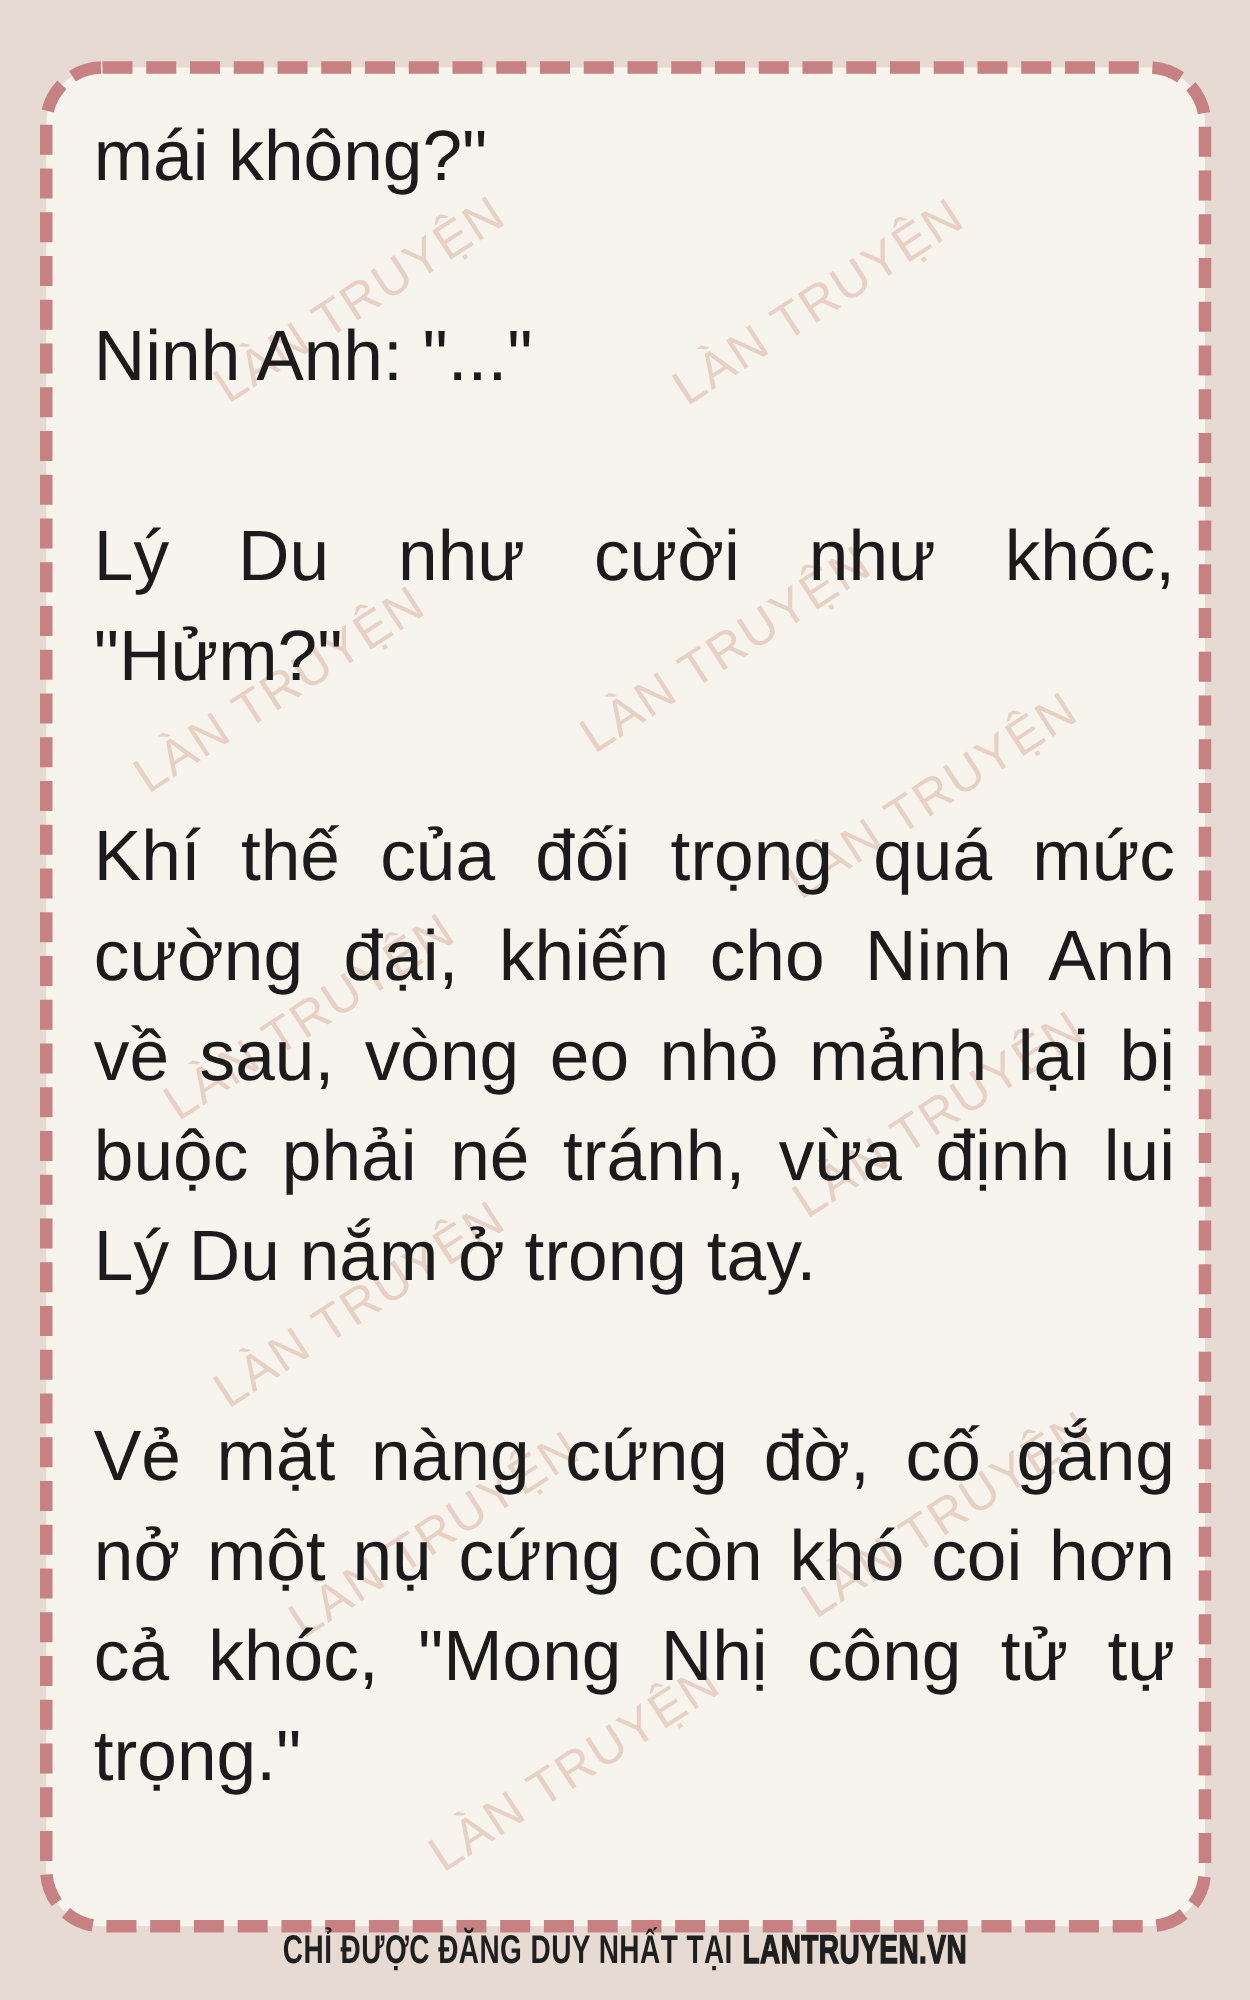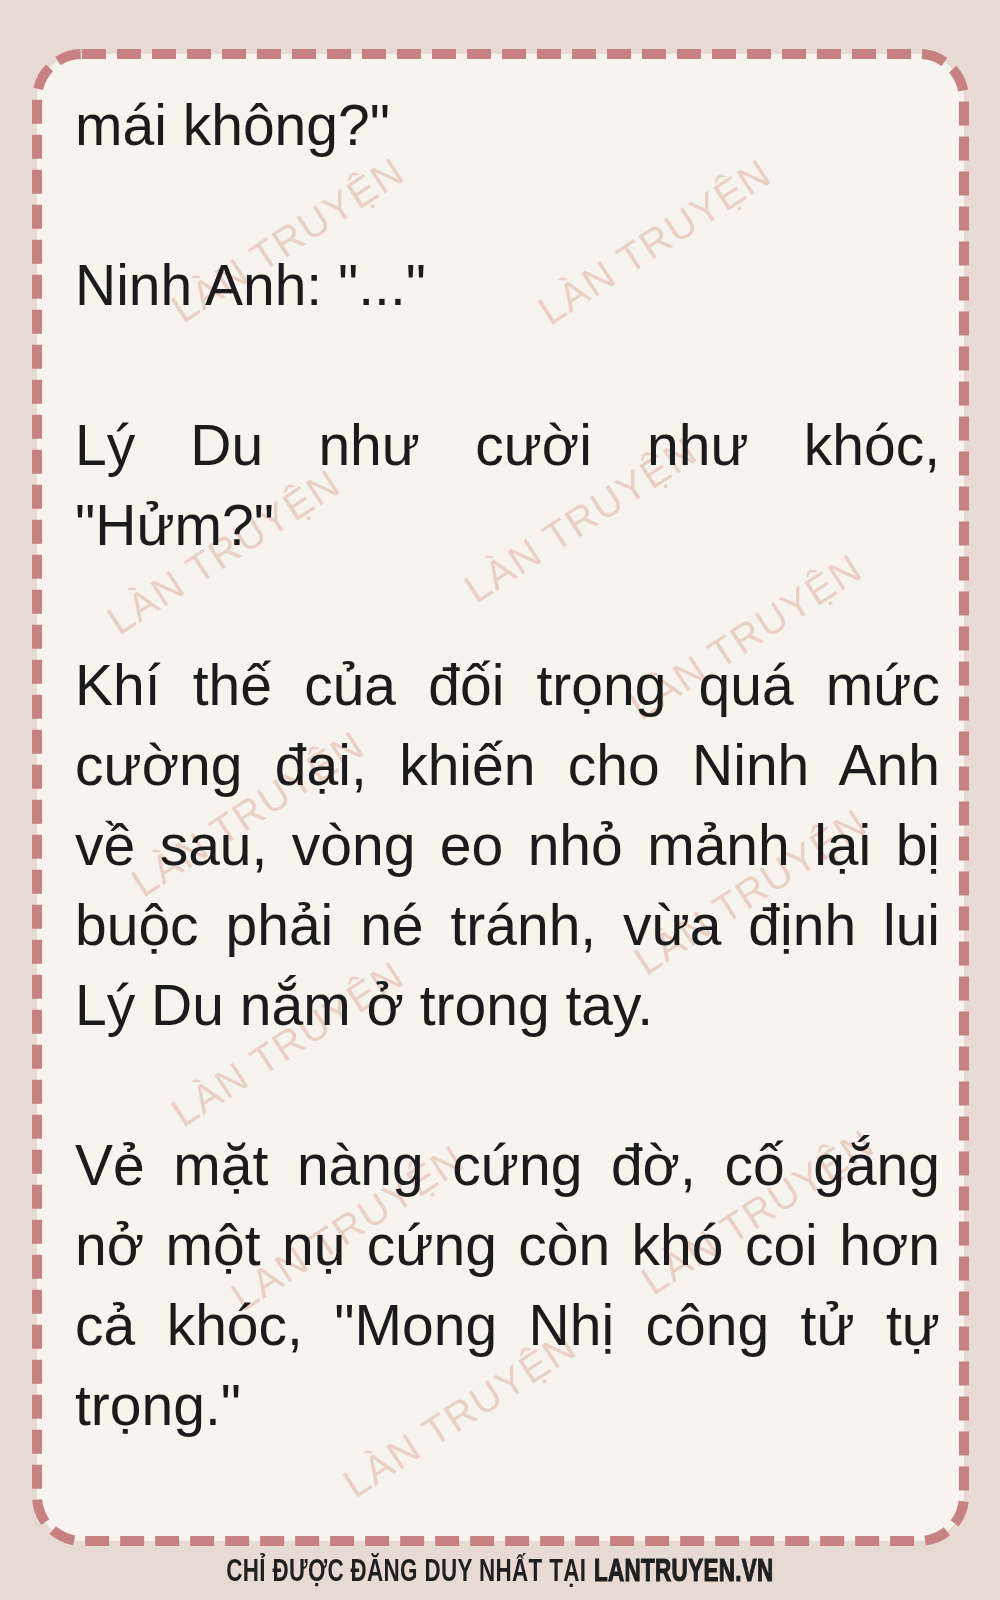--- a/index.html
+++ b/index.html
@@ -21,21 +21,21 @@
   }
   .para{margin:0 0 80px 0}
   .para:last-child{margin-bottom:14px}
   .line{
     height:80px;line-height:80px;
     text-align:justify;text-align-last:justify;
   }
   .line.last{text-align:left;text-align-last:left}
   .footer{
     position:absolute;left:0;top:1541px;width:1000px;height:59px;
-    display:flex;align-items:center;justify-content:center;
+    display:flex;align-items:flex-start;justify-content:center;
   }
   .footer-inner{
     display:inline-block;transform:scaleX(0.70);transform-origin:center;
     white-space:nowrap;font-size:32px;font-weight:700;color:#1f1f1f;
     letter-spacing:0.5px;
   }
   .brand{-webkit-text-stroke:1.2px #1f1f1f;margin-left:11px}
 </style>
 </head>
 <body style="background: rgb(230, 218, 210);">

